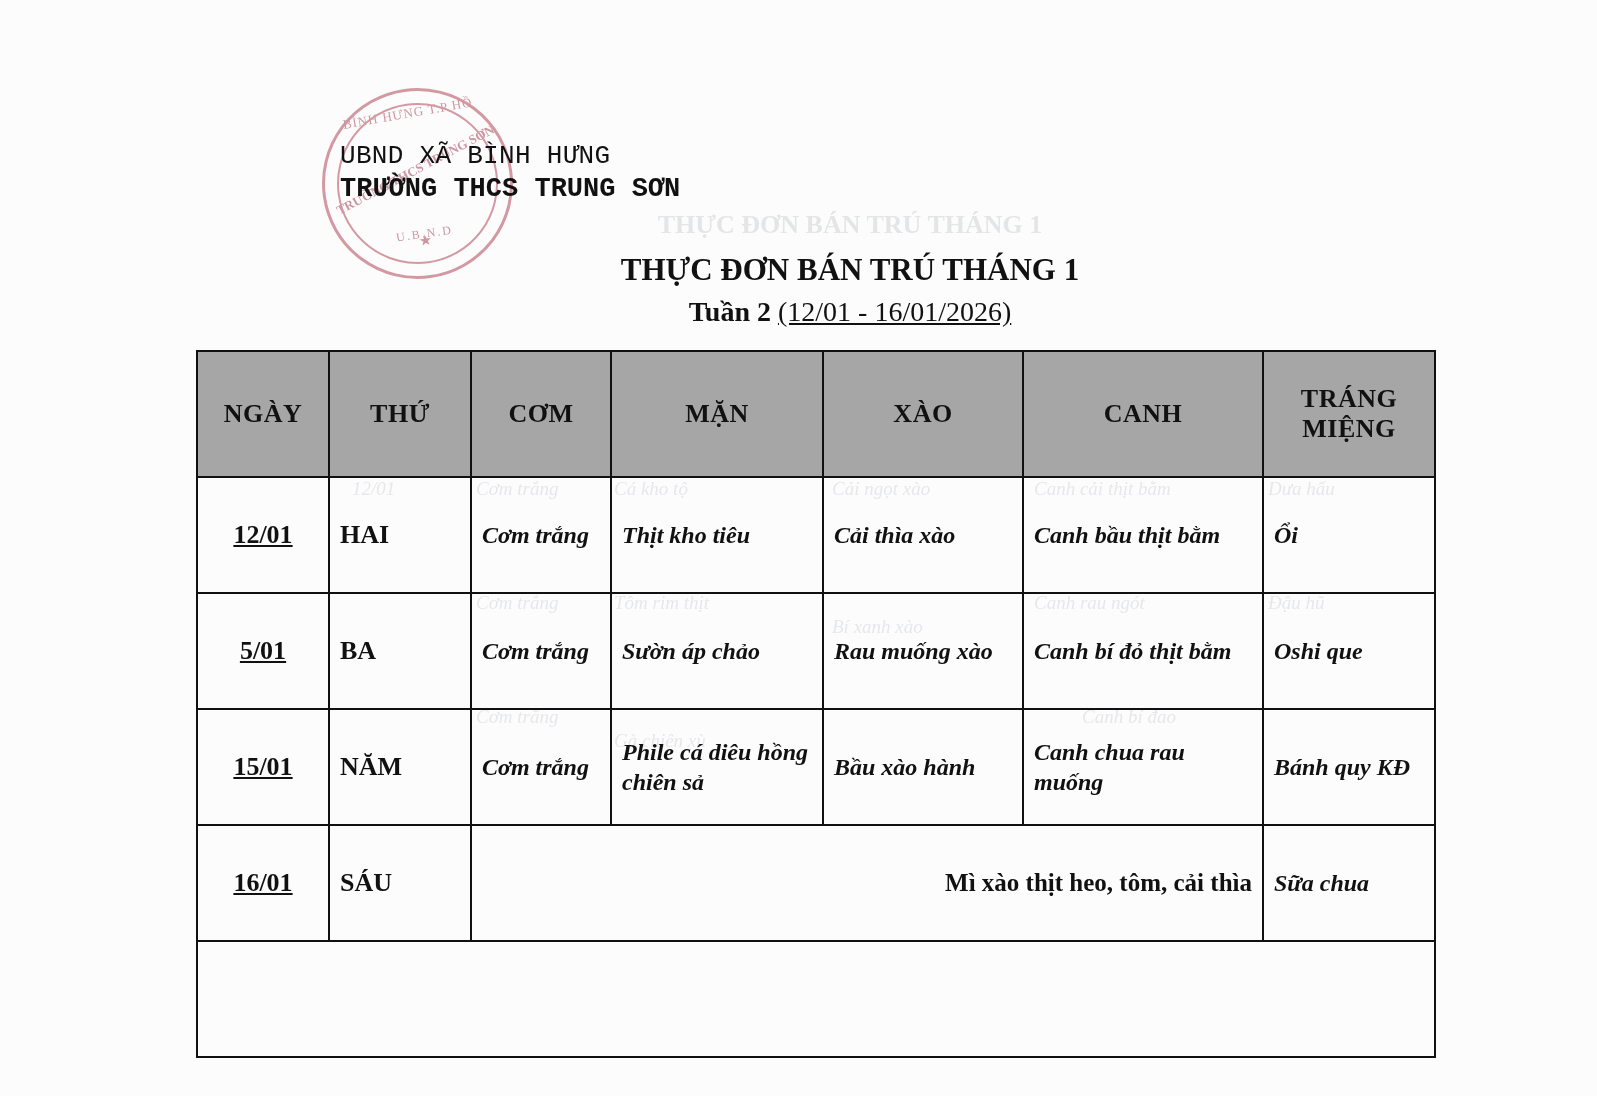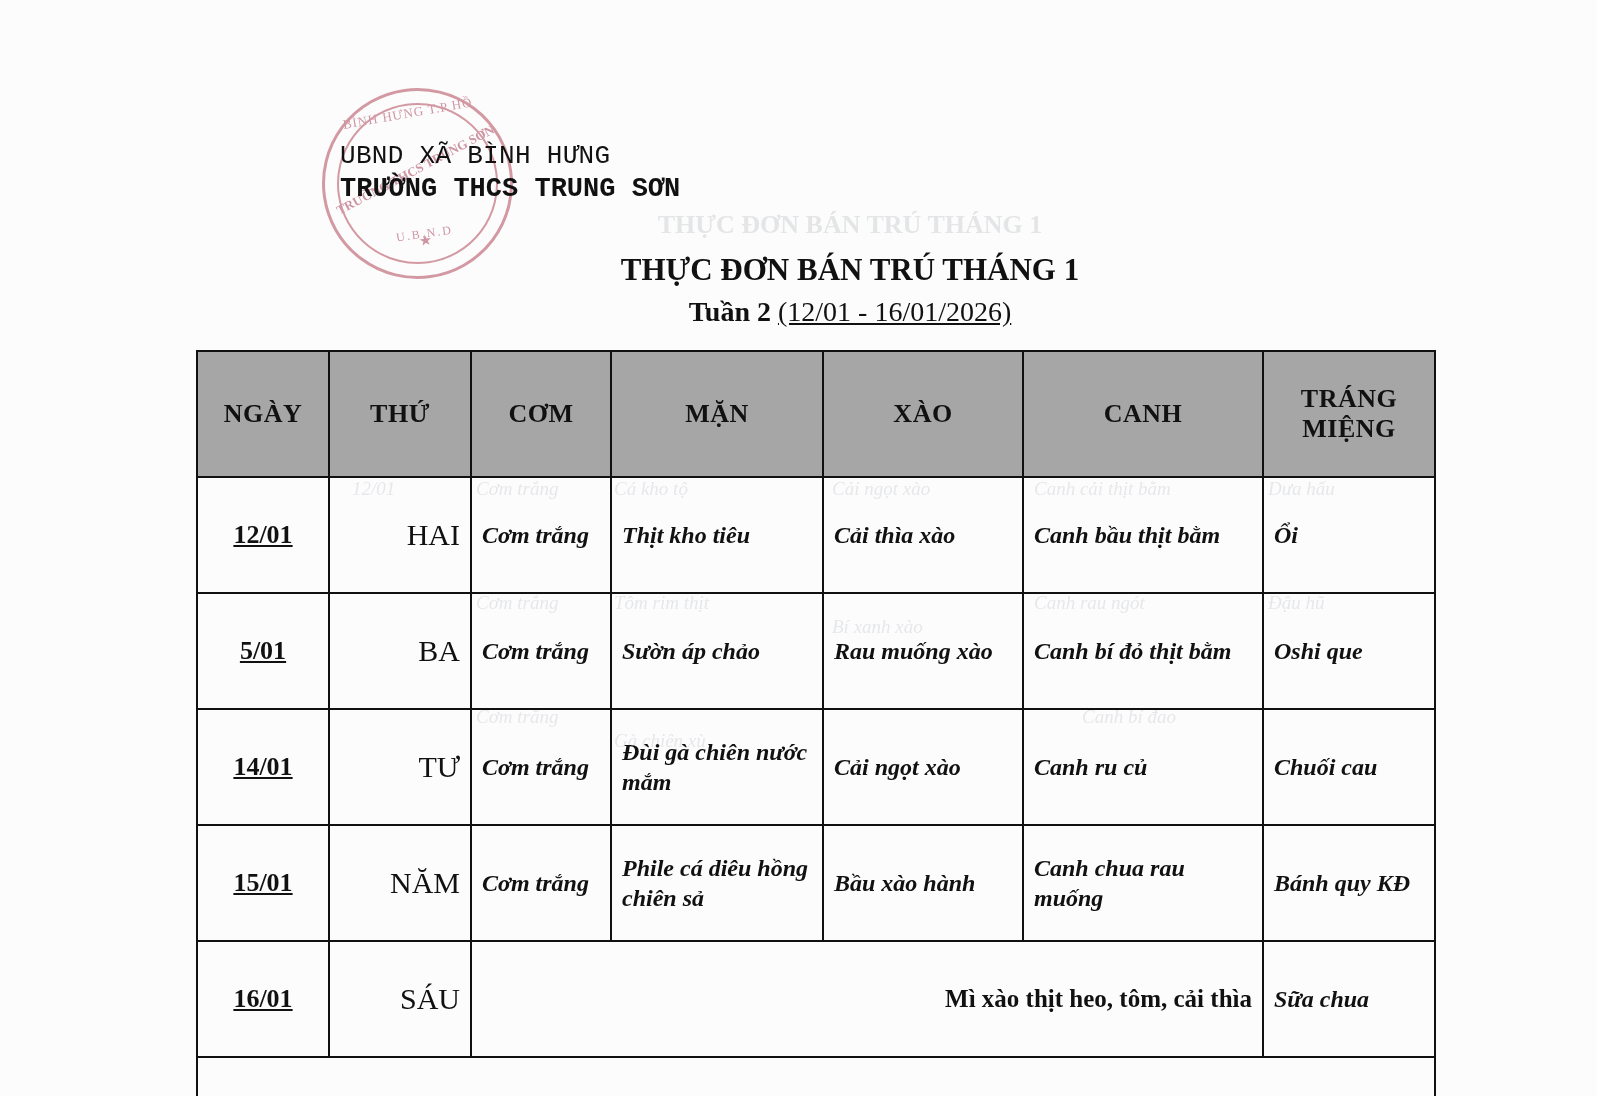--- a/index.html
+++ b/index.html
@@ -175,23 +175,23 @@
   .col-trang{ width: 172px; }
 
   .menu-table tbody tr { height: 116px; }
   .cell-date {
     text-align: center;
     font-size: 26px;
     font-weight: bold;
   }
   .cell-date span { text-decoration: underline; }
   .cell-day {
-    text-align: right;
-    font-size: 30px;
-    font-weight: normal;
+    text-align: left;
+    font-size: 26px;
+    font-weight: bold;
   }
   .cell-dish {
     font-size: 24px;
     font-style: italic;
     font-weight: bold;
     line-height: 1.25;
   }
   .last-row-note {
     text-align: right;
     font-size: 25px;
@@ -291,29 +291,20 @@
       <tr>
         <td class="cell-date"><span>5/01</span></td>
         <td class="cell-day">BA</td>
         <td class="cell-dish">Cơm trắng</td>
         <td class="cell-dish">Sườn áp chảo</td>
         <td class="cell-dish">Rau muống xào</td>
         <td class="cell-dish">Canh bí đỏ thịt bằm</td>
         <td class="cell-dish">Oshi que</td>
       </tr>
       <tr>
-        <td class="cell-date"><span>14/01</span></td>
-        <td class="cell-day">TƯ</td>
-        <td class="cell-dish">Cơm trắng</td>
-        <td class="cell-dish">Đùi gà chiên nước mắm</td>
-        <td class="cell-dish">Cải ngọt xào</td>
-        <td class="cell-dish">Canh ru củ</td>
-        <td class="cell-dish">Chuối cau</td>
-      </tr>
-      <tr>
         <td class="cell-date"><span>15/01</span></td>
         <td class="cell-day">NĂM</td>
         <td class="cell-dish">Cơm trắng</td>
         <td class="cell-dish">Phile cá diêu hồng chiên sả</td>
         <td class="cell-dish">Bầu xào hành</td>
         <td class="cell-dish">Canh chua rau muống</td>
         <td class="cell-dish">Bánh quy KĐ</td>
       </tr>
       <tr>
         <td class="cell-date"><span>16/01</span></td>

